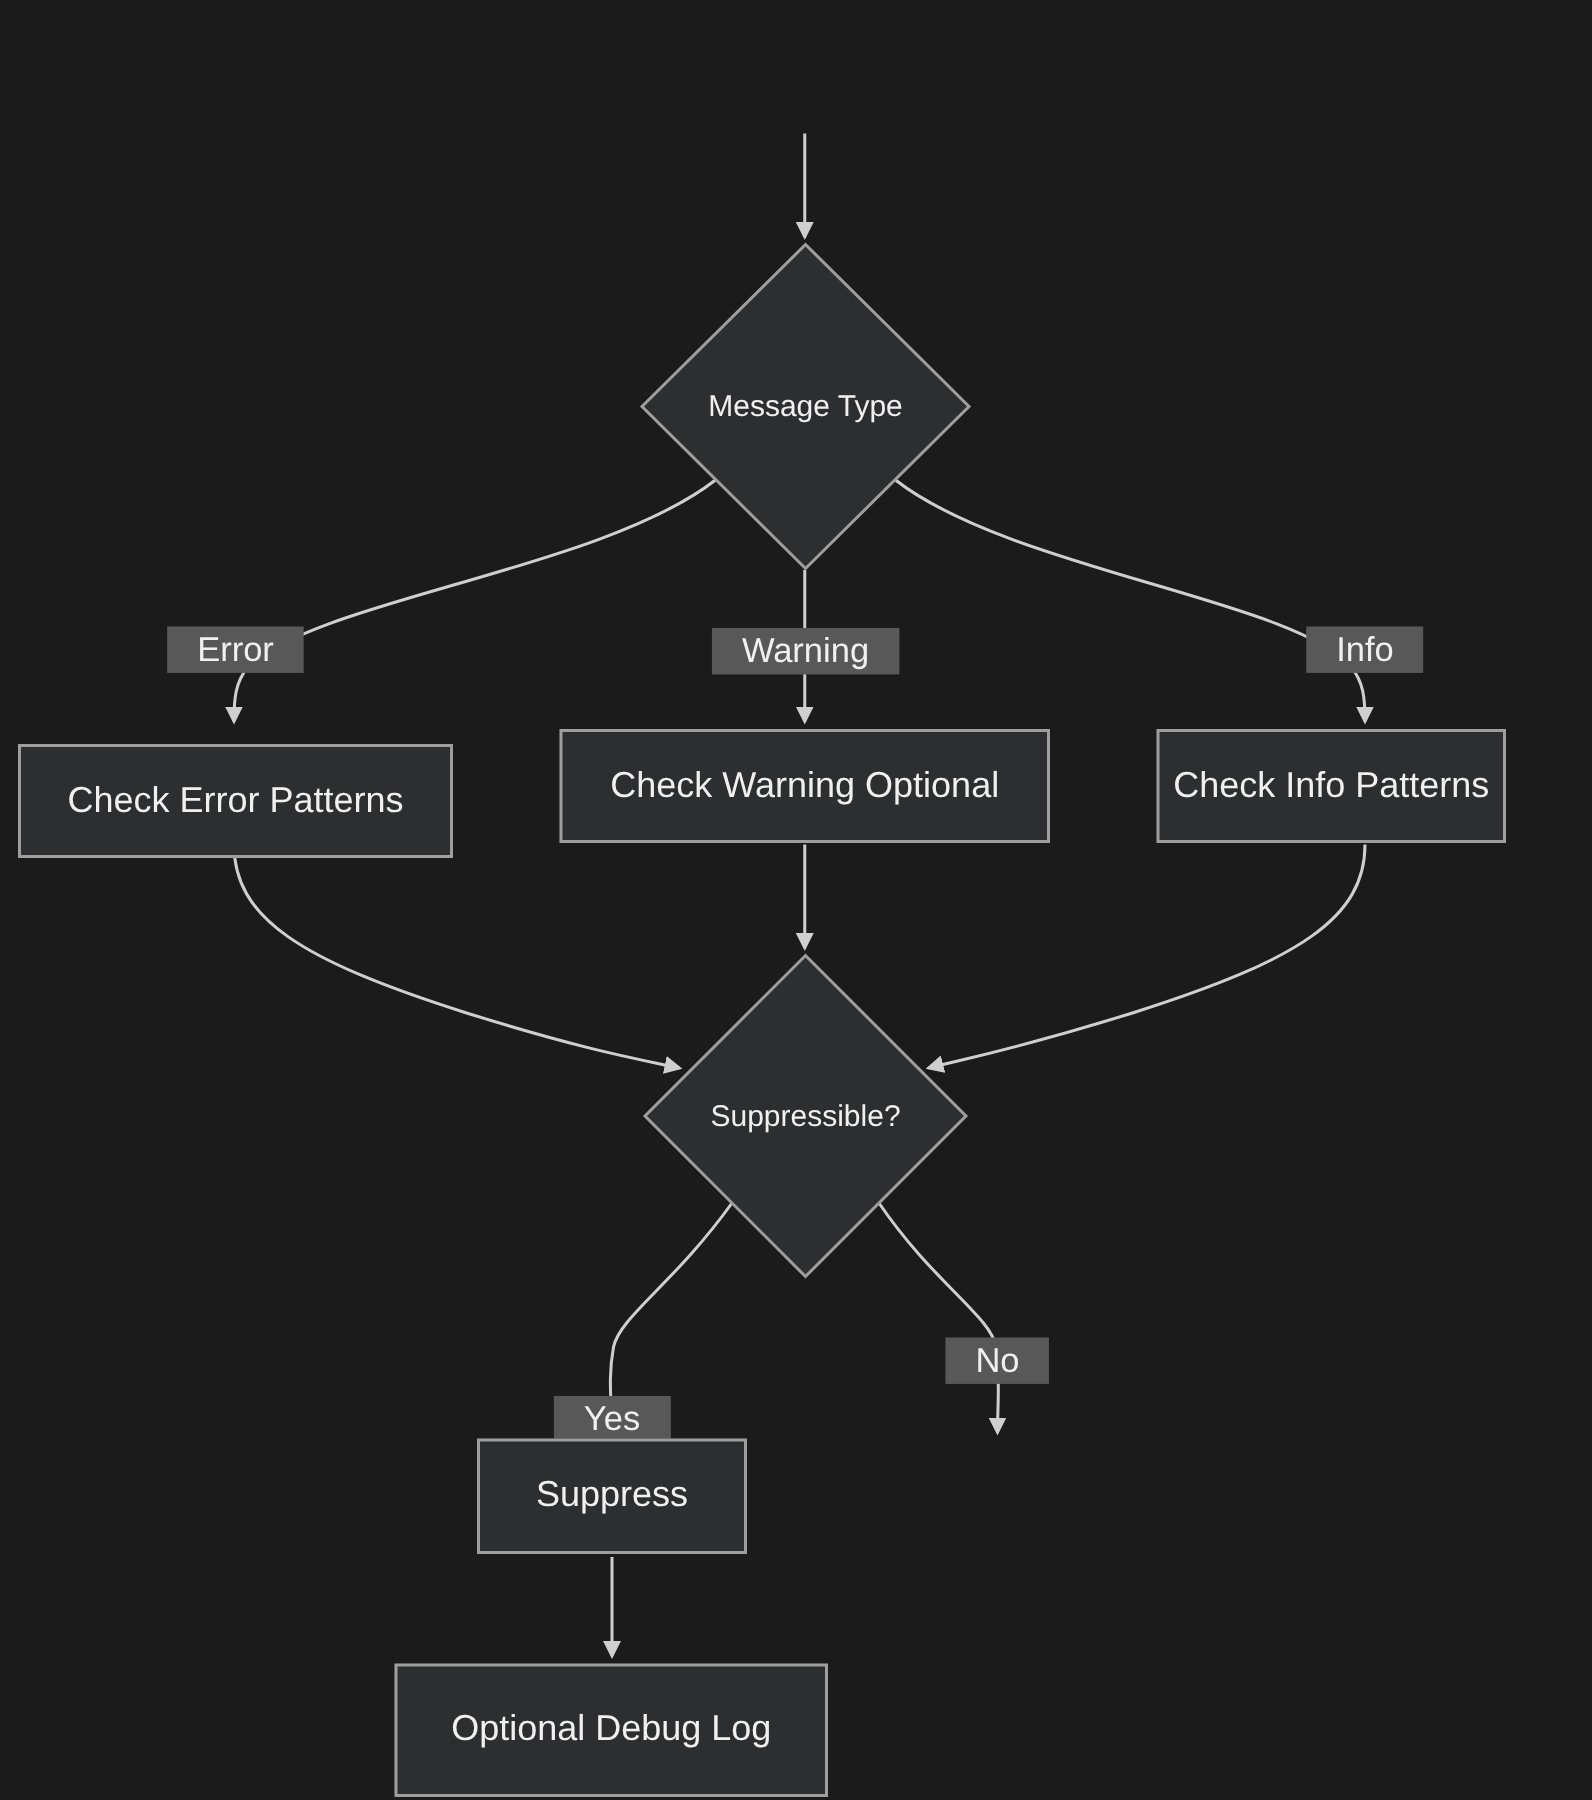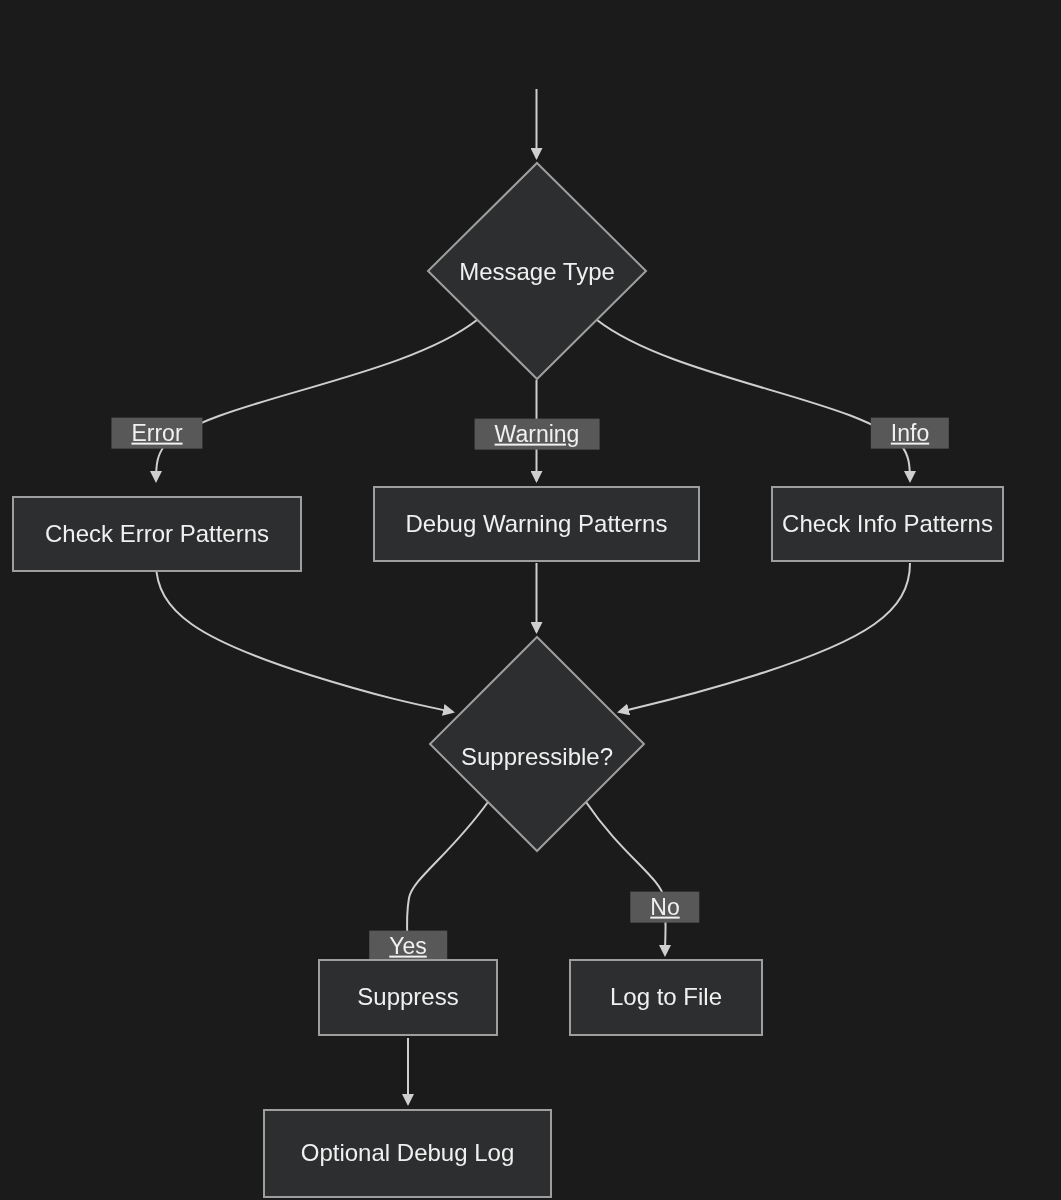--- a/index.html
+++ b/index.html
@@ -23,27 +23,27 @@
   .node{
     position:absolute;box-sizing:border-box;
     display:flex;align-items:center;justify-content:center;
     background:var(--node-fill);
     border:2px solid var(--node-border);
     color:var(--text);font-size:24px;line-height:1.2;
     text-align:center;white-space:nowrap;
   }
   .diamond-label{
     position:absolute;transform:translate(-50%,-50%);
-    color:var(--text);font-size:24px;white-space:nowrap;
+    color:var(--text);font-size:20px;white-space:nowrap;
   }
   .edge-label{
     position:absolute;transform:translate(-50%,-50%);
     background:var(--edge-label-bg);
     color:var(--text);font-size:23px;line-height:1.25;
-    padding:1px 20px;white-space:nowrap;text-decoration:underline;
+    padding:1px 20px;white-space:nowrap;
   }
 </style>
 </head>
 <body>
 
 <div class="canvas">
 
   <svg class="edge-layer" viewBox="0 0 1061 1200">
     <defs>
       <marker id="arrow" viewBox="0 0 12 12" refX="10" refY="6" markerWidth="12" markerHeight="12" markerUnits="userSpaceOnUse" orient="auto">
@@ -78,41 +78,38 @@
     <span>Warning</span>
   </div>
   <div class="edge-label" style="left:910px;top:433px;text-align:center;">
     <span>Info</span>
   </div>
 
   <div class="node" style="left:12px;top:496px;width:290px;height:76px;">
     <span>Check Error Patterns</span>
   </div>
   <div class="node" style="left:373px;top:486px;width:327px;height:76px;">
-    <span>Debug Warning Patterns</span>
+    <span>Check Warning Optional</span>
   </div>
   <div class="node" style="left:771px;top:486px;width:233px;height:76px;">
     <span>Check Info Patterns</span>
   </div>
 
-  <div class="diamond-label" style="left:537px;top:745px;margin-top:12px;">
+  <div class="diamond-label" style="left:537px;top:745px;">
     <span>Suppressible?</span>
   </div>
 
   <div class="edge-label" style="left:408px;top:946px;">
     <span>Yes</span>
   </div>
   <div class="edge-label" style="left:665px;top:907px;">
     <span>No</span>
   </div>
 
   <div class="node" style="left:318px;top:959px;width:180px;height:77px;">
     <span>Suppress</span>
   </div>
-  <div class="node" style="left:569px;top:959px;width:194px;height:77px;">
-    <span>Log to File</span>
-  </div>
 
   <div class="node" style="left:263px;top:1109px;width:289px;height:89px;">
     <span>Optional Debug Log</span>
   </div>
 
 </div>
 
 </body></html>

